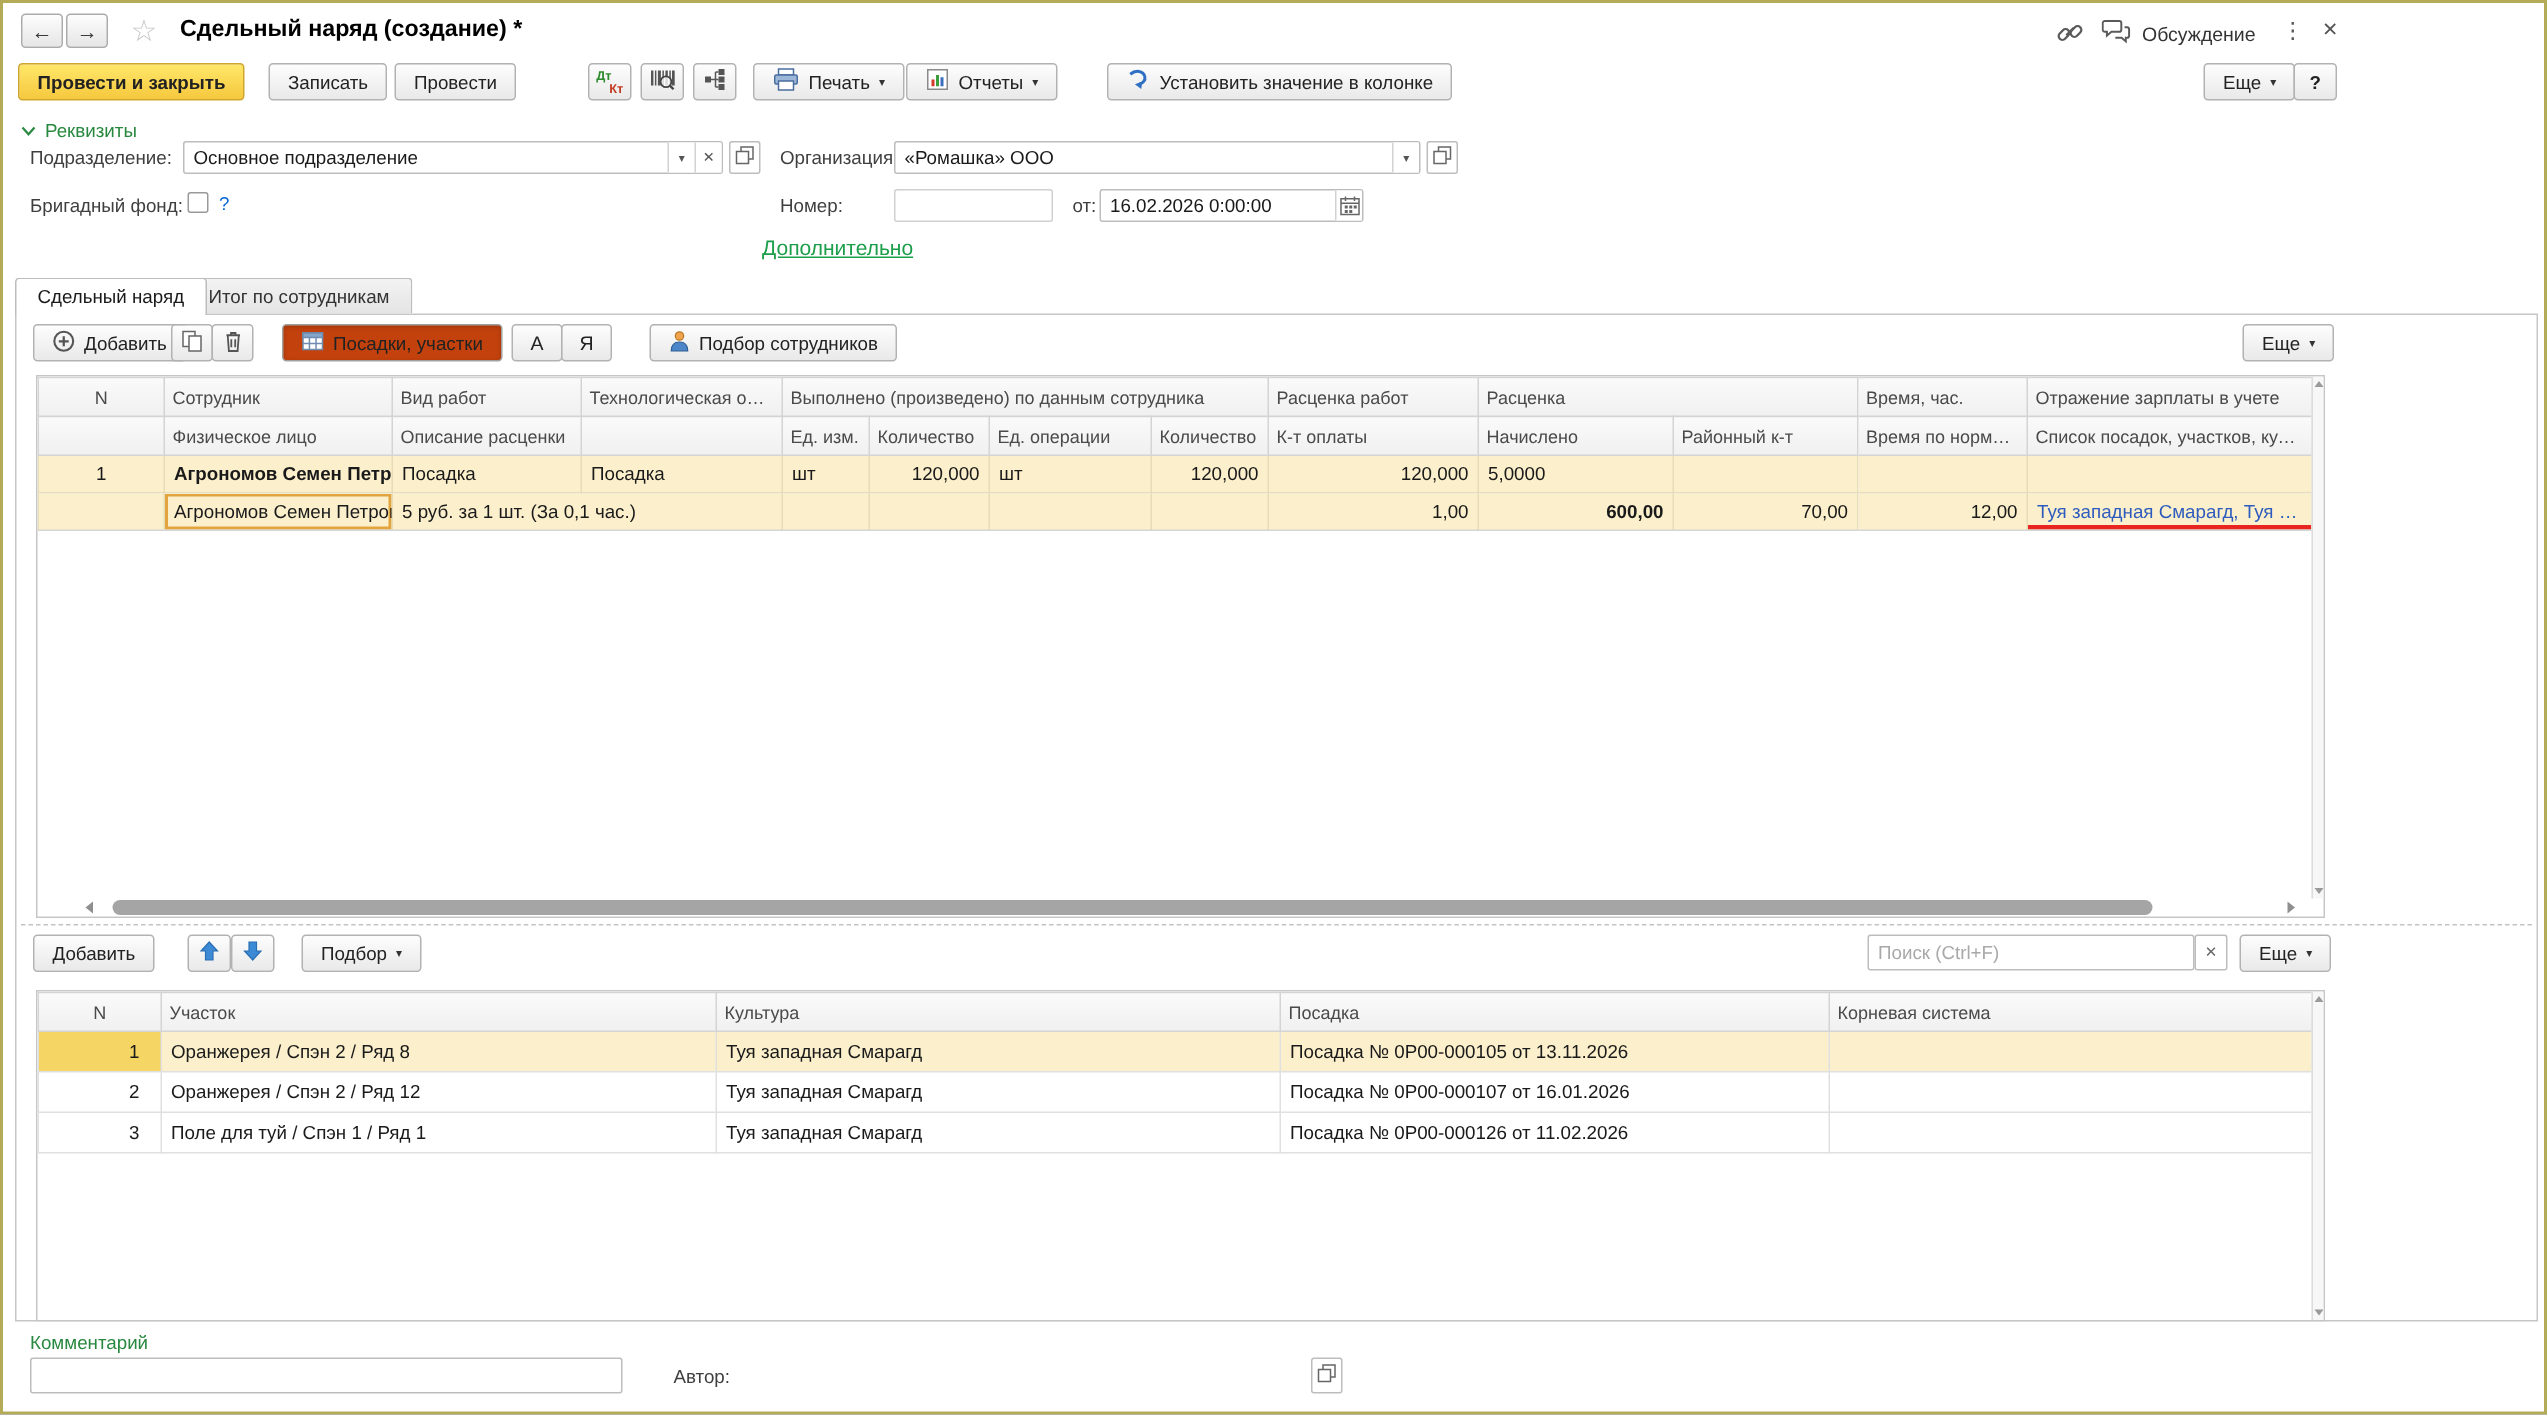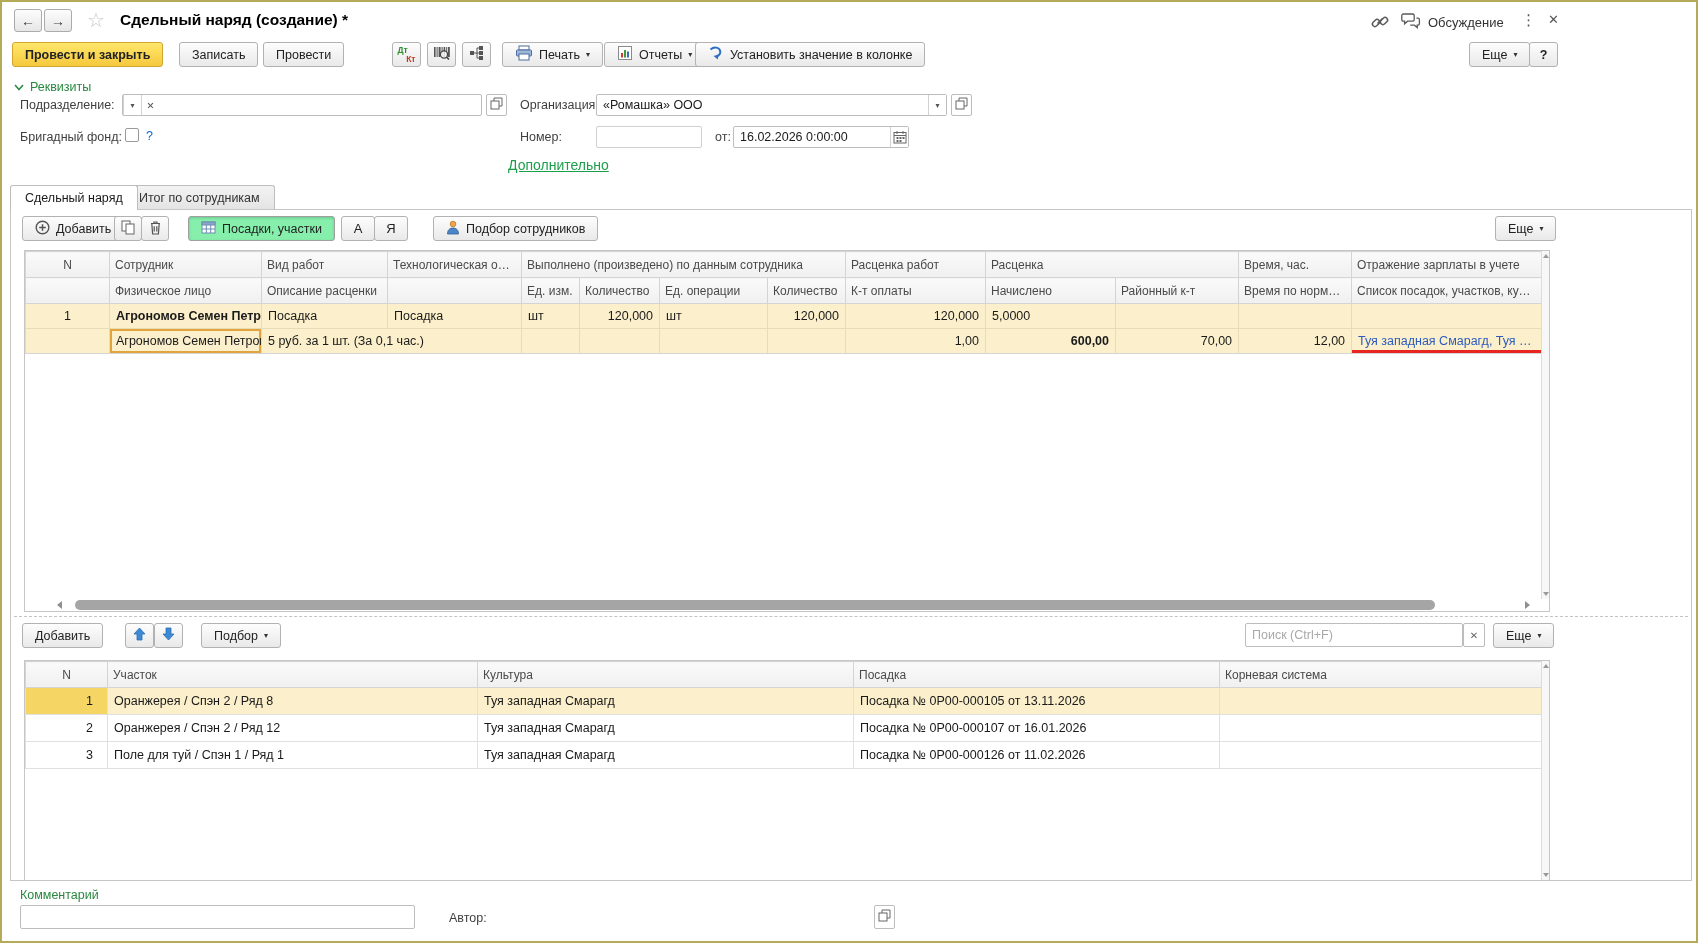--- a/index.html
+++ b/index.html
@@ -7,21 +7,21 @@
   body { font-family:"Liberation Sans", sans-serif; font-size:12.5px; color:#1a1a1a; }
   .window { position:relative; width:1698px; height:943px; background:#fff; border:2px solid #b3ab58; overflow:hidden; }
   .abs { position:absolute; }
 
   
   .btn { position:absolute; display:inline-flex; align-items:center; justify-content:center; gap:6px;
          height:25px; padding:0 12px; background:linear-gradient(#fdfdfd,#e9e9e9);
          border:1px solid #b2b2b2; border-radius:3px; font-size:12.5px; color:#222; cursor:default; white-space:nowrap; }
   .btn.primary { background:linear-gradient(#ffe76a,#f6c83e); border-color:#cfa62e; font-weight:bold; }
   .btn.iconbtn { width:29px; padding:0; }
-  .btn.pressed { background:#86efac; box-shadow:inset 0 1px 3px rgba(0,0,0,.18); border-color:#a0a0a0; }
+  .btn.pressed { background:#c2410c; box-shadow:inset 0 1px 3px rgba(0,0,0,.18); border-color:#a0a0a0; }
   .caret { font-size:8px; color:#333; line-height:1; }
   .navbtn { position:absolute; width:28px; height:23px; background:linear-gradient(#fdfdfd,#e6e6e6);
             border:1px solid #ababab; border-radius:3px; display:flex; align-items:center; justify-content:center;
             font-size:14px; font-weight:bold; color:#3a3a3a; }
 
   
   .fld { position:absolute; height:22px; border:1px solid #bdbdbd; border-radius:2px; background:#fff;
          font-family:"Liberation Sans",sans-serif; font-size:12.5px; padding:0 6px; color:#000; }
   .combo { position:absolute; height:22px; border:1px solid #bdbdbd; border-radius:2px; background:#fff; display:flex; }
   .combo .txt { flex:1; padding:3px 6px; white-space:nowrap; overflow:hidden; }
@@ -162,21 +162,21 @@
   <div class="btn" style="left:602px; top:40px;">
     <span><svg width="16" height="16" viewBox="0 0 16 16">
           <rect x="1.5" y="1.5" width="13" height="13" fill="#fff" stroke="#8a8a8a"></rect>
           <rect x="4" y="8" width="2" height="4.5" fill="#d43b2a"></rect>
           <rect x="7" y="5" width="2" height="7.5" fill="#3a9e3a"></rect>
           <rect x="10" y="6.5" width="2" height="6" fill="#3a6fbd"></rect>
         </svg></span>
     <span>Отчеты</span>
       <span class="caret">▾</span>
   </div>
-  <div class="btn" style="left:693px; top:40px;">
+  <div class="btn" style="left:736px; top:40px;">
     <span><svg width="16" height="14" viewBox="0 0 16 14">
           <path d="M2.5 3.5 C6 0.5, 11.2 1, 12.2 5 C12.8 7.5, 11 9.6, 8.5 10.2" fill="none" stroke="#2f6fc4" stroke-width="2"></path>
           <path d="M9.8 13.4 L5.6 10.1 L10.6 8.4 Z" fill="#2f6fc4"></path>
         </svg></span>
     <span>Установить значение в колонке</span>
   </div>
   <div class="btn" style="left:1467px; top:40px;">
       <span>Еще</span>
       <span class="caret">▾</span>
     </div>
@@ -186,20 +186,21 @@
 
   <div class="abs" style="left:12px; top:78px; display:flex; align-items:center; gap:6px;">
     <span><svg width="10" height="7" viewBox="0 0 10 7">
           <path d="M1 1 L5 5.5 L9 1" stroke="#2b8a44" stroke-width="1.5" fill="none"></path>
         </svg></span>
     <span class="green" style="font-size:12.5px;">Реквизиты</span>
   </div>
 
   <div class="label" style="left:18px; top:96px;">Подразделение:</div>
   <div class="combo" style="left:120px; top:92px; width:360px;">
+    <span class="txt">Основное подразделение</span>
     <span class="cbtn" style="font-size:8px;">▾</span>
     <span class="cbtn" style="font-size:9.5px;">✕</span>
   </div>
   <div class="sqbtn" style="left:484px; top:92px;">
     <span><svg width="13" height="13" viewBox="0 0 13 13" fill="none" stroke="#666">
           <rect x="1" y="4" width="8" height="8"></rect>
           <path d="M4 4 V1 H12 V9 H9"></path>
         </svg></span>
   </div>
 

